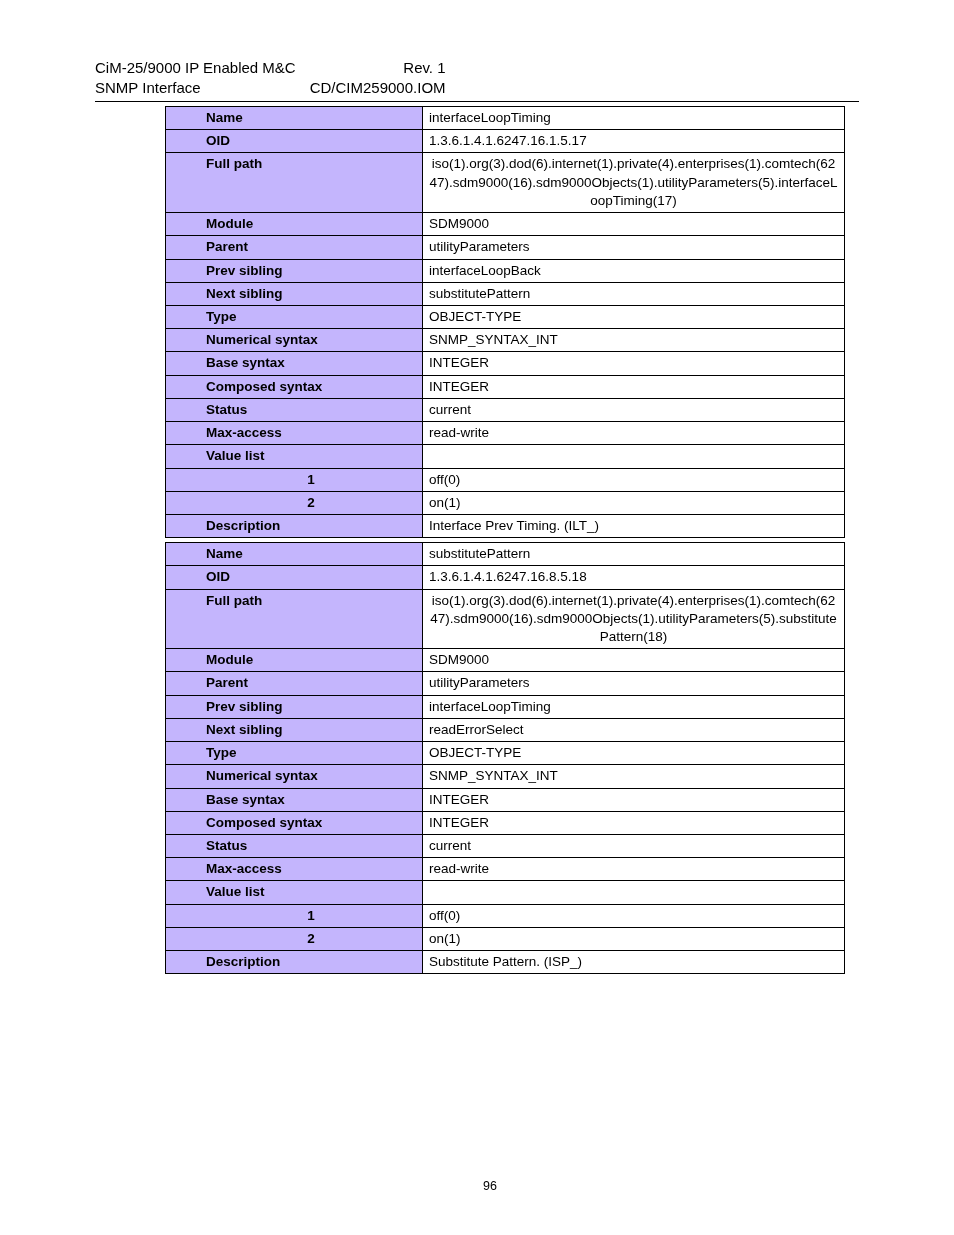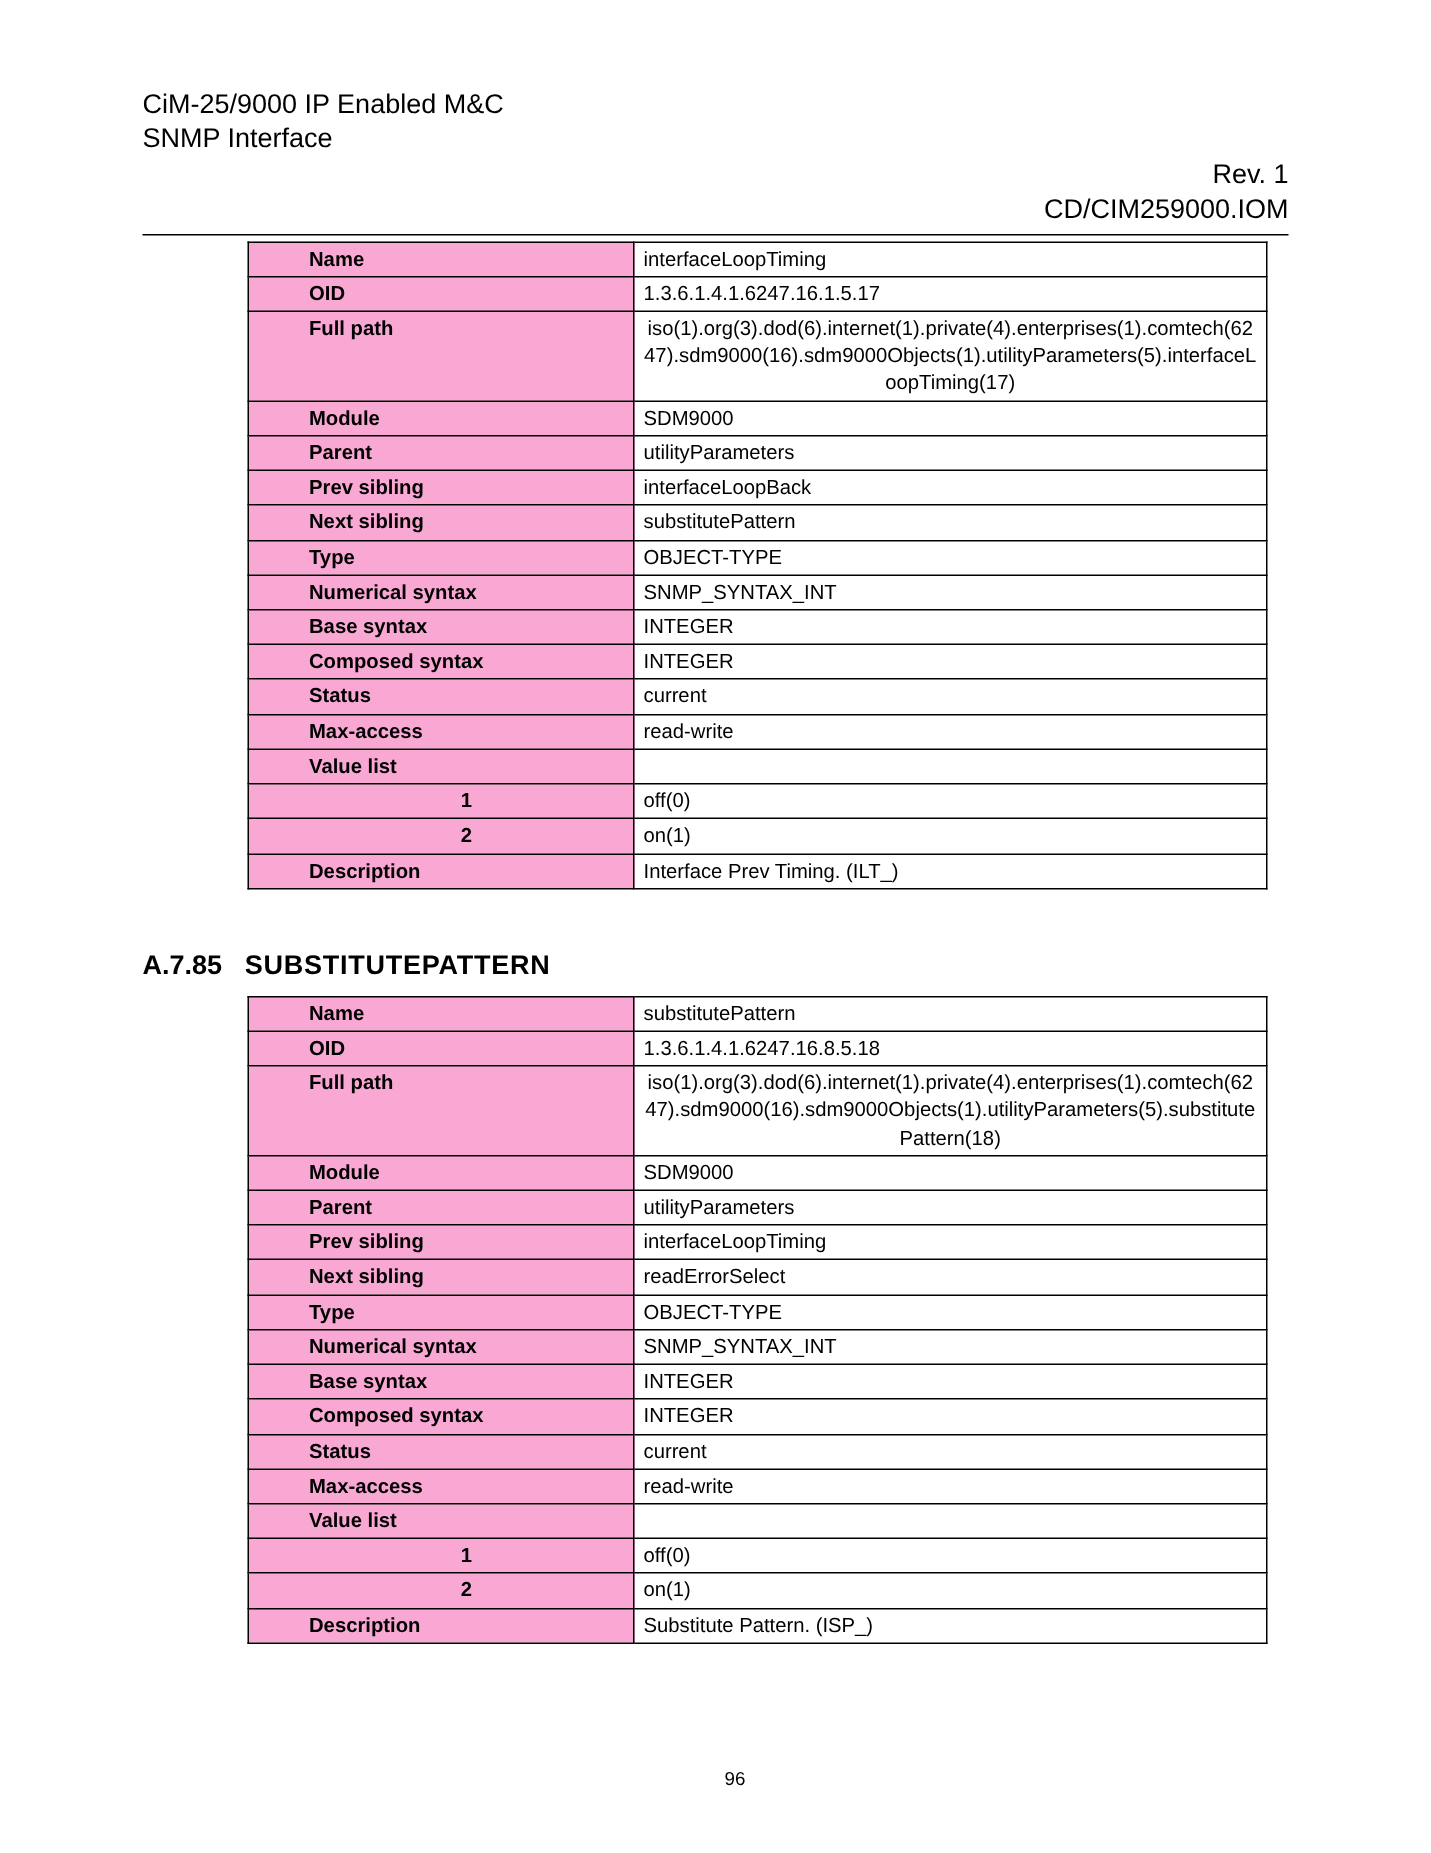--- a/index.html
+++ b/index.html
@@ -13,24 +13,23 @@
   .page {
     width: 954px;
     min-height: 1235px;
     margin: 0 auto;
     padding: 58px 95px 40px 95px;
     box-sizing: border-box;
     position: relative;
   }
   .header-row {
     display: flex;
-    justify-content: space-between;
-    font-size: 18px;
+    justify-content: flex-start;
+    font-size: 15px;
     line-height: 1.3;
-    flex-direction: column;
   }
   .header-left, .header-right { }
   .header-right { text-align: right; margin-left: 14px; }
   .hr-line {
     border: none;
     border-top: 1px solid #000;
     margin: 4px 0 0 0;
   }
   .section-heading {
     font-size: 18px;
@@ -47,21 +46,21 @@
     margin-top: 4px;
     font-size: 13.5px;
   }
   table.mib td {
     border: 1px solid #000;
     padding: 2px 6px;
     vertical-align: top;
     line-height: 1.35;
   }
   table.mib td.label {
-    background: #f9a8d4;
+    background: #c4b5fd;
     font-weight: bold;
     width: 210px;
     padding-left: 40px;
   }
   table.mib td.label.indent {
     text-align: center;
   }
   .page-number {
     position: absolute;
     bottom: 42px;
@@ -156,25 +155,20 @@
           <td class="label indent">2</td>
           <td>on(1)</td>
         </tr>
     <tr>
           <td class="label">Description</td>
           <td>Interface Prev Timing.  (ILT_)</td>
         </tr>
   </tbody>
     </table>
 
-  <div class="section-heading">
-    <span class="num">A.7.85</span>
-    <span>&nbsp;</span>
-    <span class="title">SUBSTITUTEPATTERN</span>
-  </div>
 
   <table class="mib">
     <tbody>
         <tr>
           <td class="label">Name</td>
           <td>substitutePattern</td>
         </tr>
     <tr>
           <td class="label">OID</td>
           <td>1.3.6.1.4.1.6247.16.8.5.18</td>

